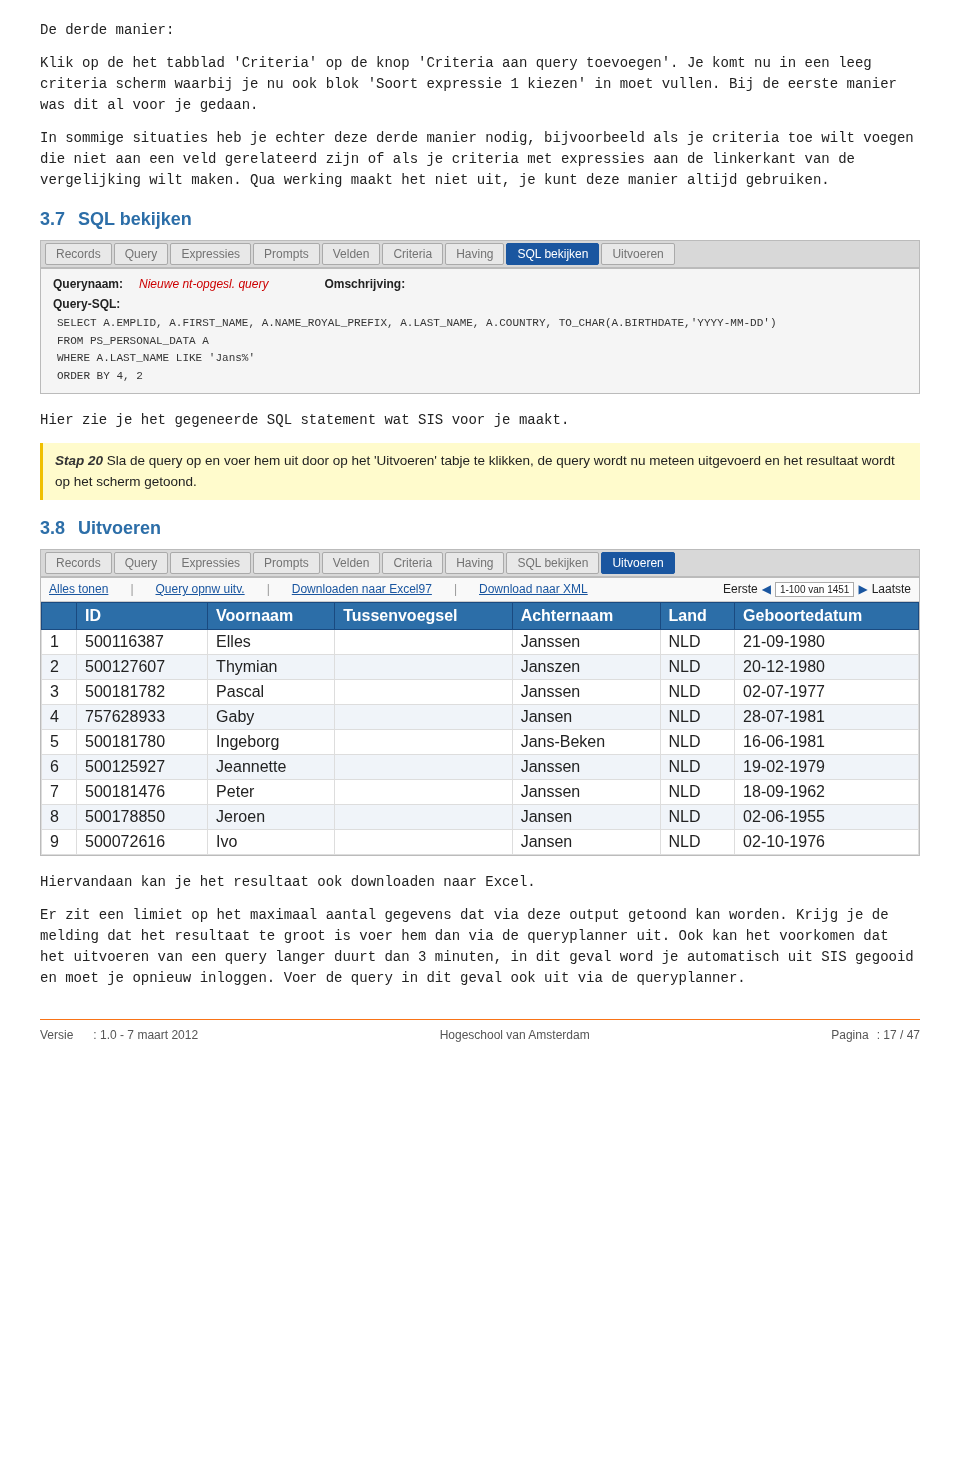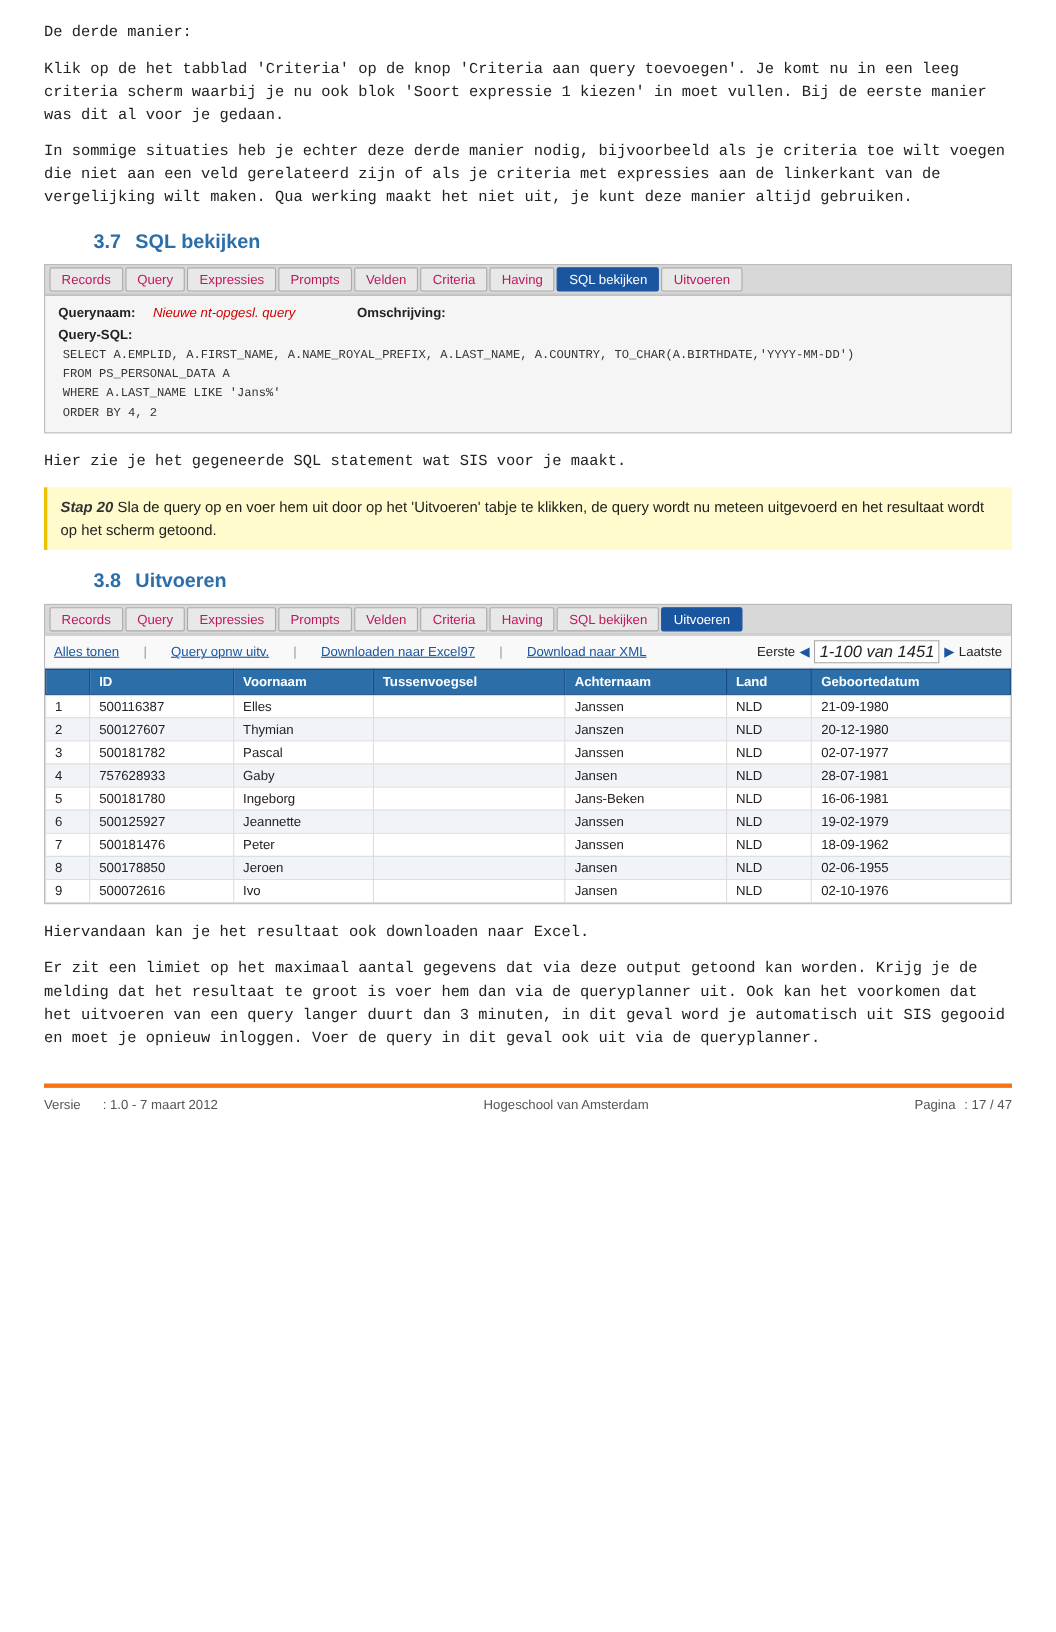--- a/index.html
+++ b/index.html
@@ -22,38 +22,37 @@
       font-family: Liberation Mono, monospace;
     }
     h2 {
       font-size: 18px;
       color: #2c6ea8;
       margin: 18px 0 10px 0;
       font-weight: bold;
     }
     h2 span.section-num {
       margin-right: 8px;
-      margin-left: 45px;
     }
     
     .tab-bar {
       display: flex;
       flex-direction: row;
       align-items: center;
       background: #d8d8d8;
       border: 1px solid #bbb;
       margin-bottom: 0;
       padding: 2px 4px;
       gap: 2px;
       flex-wrap: nowrap;
     }
     .tab {
       padding: 3px 10px;
       font-size: 12px;
-      color: #be185d;
+      color: #737373;
       background: #e8e8e8;
       border: 1px solid #aaa;
       border-radius: 2px;
       cursor: pointer;
       white-space: nowrap;
     }
     .tab.active {
       background: #1a56a0;
       color: #fff;
       border-color: #1a56a0;
@@ -137,48 +136,47 @@
     .results-pagination {
       margin-left: auto;
       display: flex;
       align-items: center;
       gap: 4px;
       font-size: 12px;
     }
     .results-pagination .page-box {
       border: 1px solid #aaa;
       padding: 1px 4px;
-      font-size: 15px;
+      font-size: 10px;
       background: #fff;
-      font-style: italic;
     }
     table.data-table {
       width: 100%;
       border-collapse: collapse;
-      font-size: 12px;
+      font-size: 16px;
     }
     table.data-table th {
       background: #2c6ea8;
       color: #fff;
       padding: 4px 8px;
       text-align: left;
       border: 1px solid #1a4a80;
       font-weight: bold;
     }
     table.data-table td {
       padding: 3px 8px;
       border: 1px solid #ddd;
       background: #fff;
     }
     table.data-table tr:nth-child(even) td {
       background: #f0f4f9;
     }
     
     .page-footer {
-      border-top: 4px solid #f97316;
+      border-top: 1px solid #f97316;
       margin-top: 30px;
       padding-top: 8px;
       display: flex;
       justify-content: space-between;
       align-items: center;
       font-size: 12px;
       color: #555;
     }
     .footer-center {
       text-align: center;

